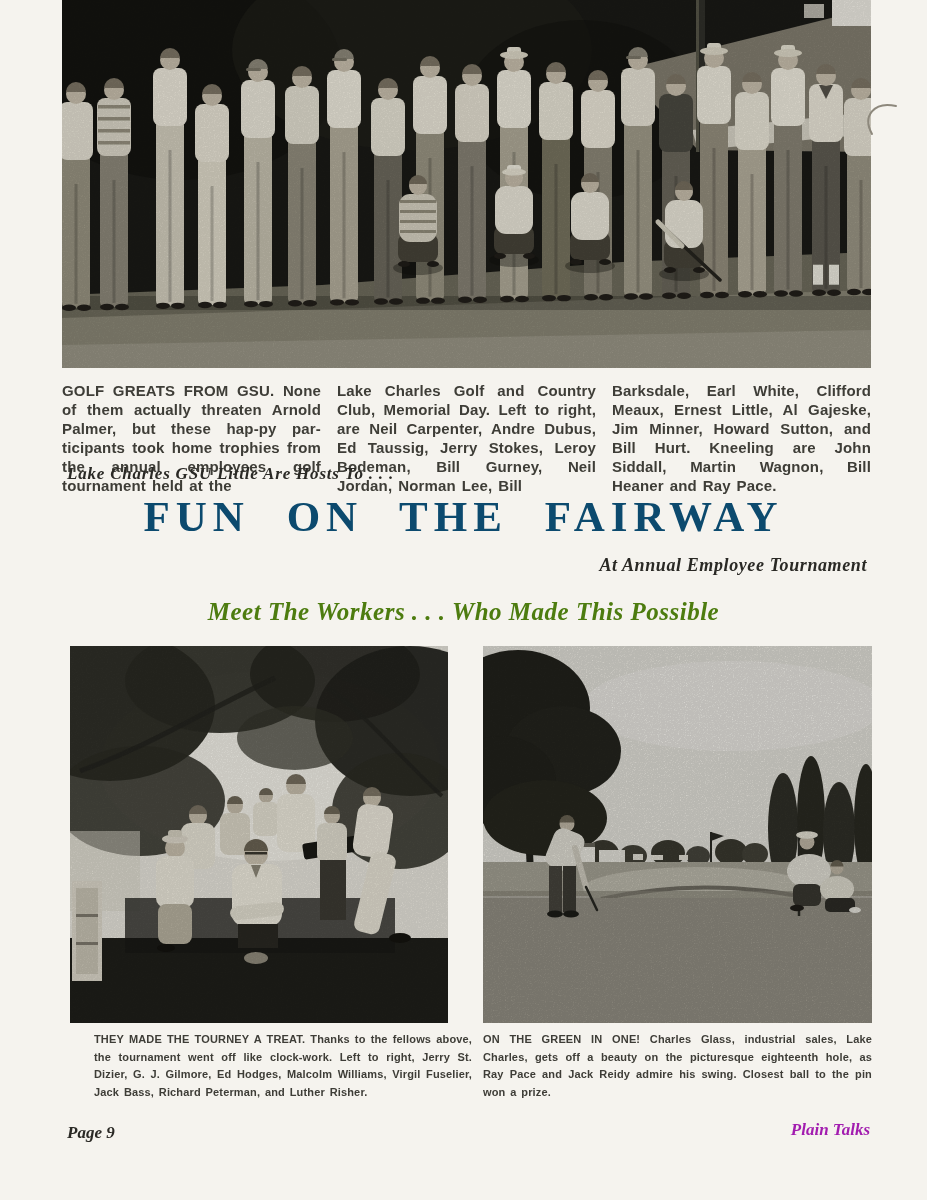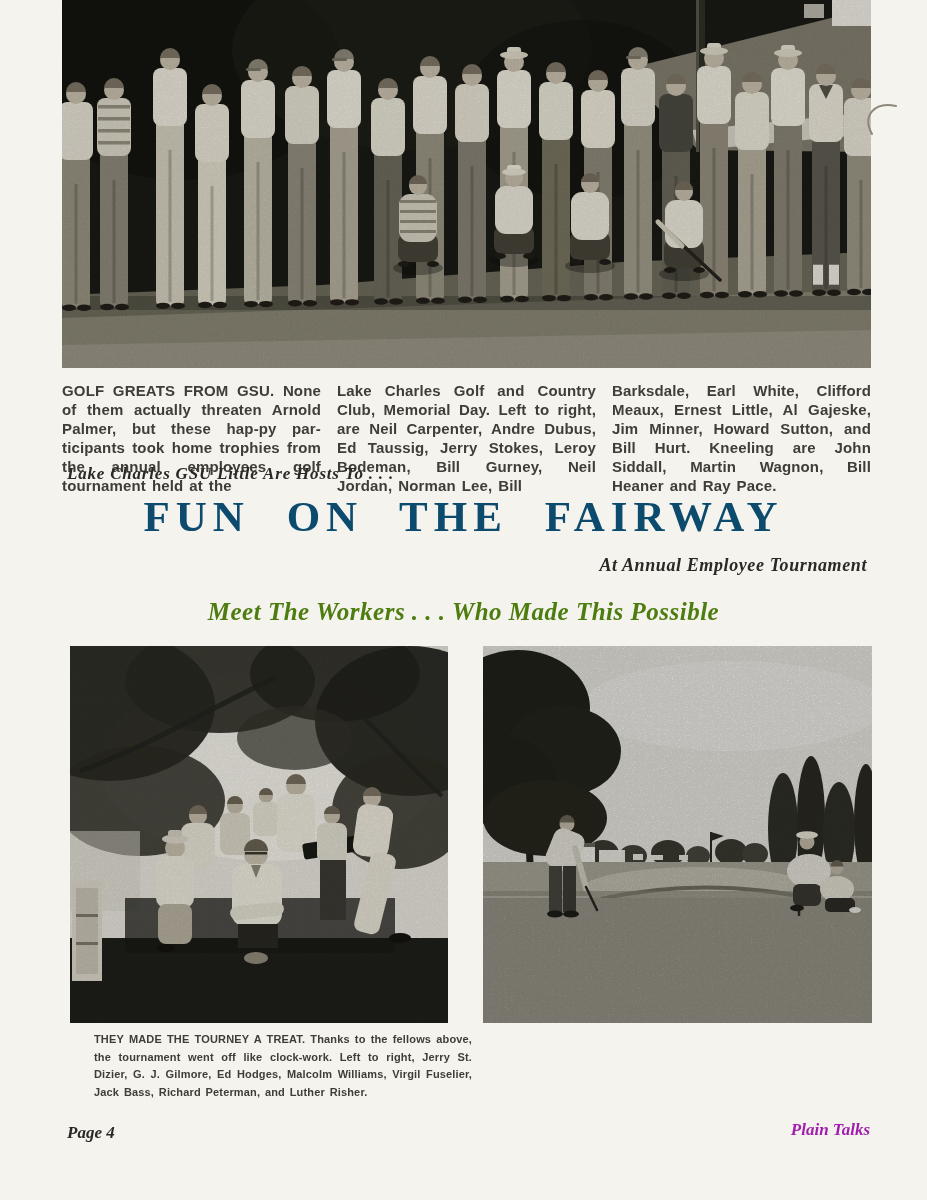--- a/index.html
+++ b/index.html
@@ -439,21 +439,22 @@
         <path d="M347.5,220.5 a6.5 6.5 0 0 1 13 0 Z" fill="#6e6757"></path>
         <ellipse cx="354" cy="243" rx="17" ry="13" fill="#e8e5d8"></ellipse>
         <rect x="342" y="252" width="30" height="14" rx="5" fill="#2f2e28"></rect>
         <ellipse cx="372" cy="264" rx="6" ry="3" fill="#f0eee6"></ellipse>
       </g>
       <rect x="0" y="0" width="389" height="377" filter="url(#gC)" opacity=".22"></rect>
     </svg>
   </div>
 
   <div class="caption" style="left:70px;top:1031px;width:378px;margin-left:24px;">THEY MADE THE TOURNEY A TREAT.  Thanks to the fellows above, the tournament went off like clock-work.  Left to right, Jerry St. Dizier, G. J. Gilmore, Ed Hodges, Malcolm Williams, Virgil Fuselier, Jack Bass, Richard Peterman, and Luther Risher.</div>
-
-  <div class="footer-left">Page 4</div>
+  <div class="caption" style="left:483px;top:1031px;width:389px;">ON THE GREEN IN ONE!  Charles Glass, industrial sales, Lake Charles, gets off a beauty on the picturesque eighteenth hole, as Ray Pace and Jack Reidy admire his swing.  Closest ball to the pin won a prize.</div>
+
+  <div class="footer-left">Page 9</div>
   <div class="footer-right">Plain Talks</div>
 
   <svg class="curl-mark" viewBox="0 0 48 44">
     <path d="M 12 38 C 2 20, 14 5, 36 10" stroke="#8d887c" stroke-width="2" fill="none" stroke-linecap="round"></path>
   </svg>
 
 </div>
 
 </body></html>

